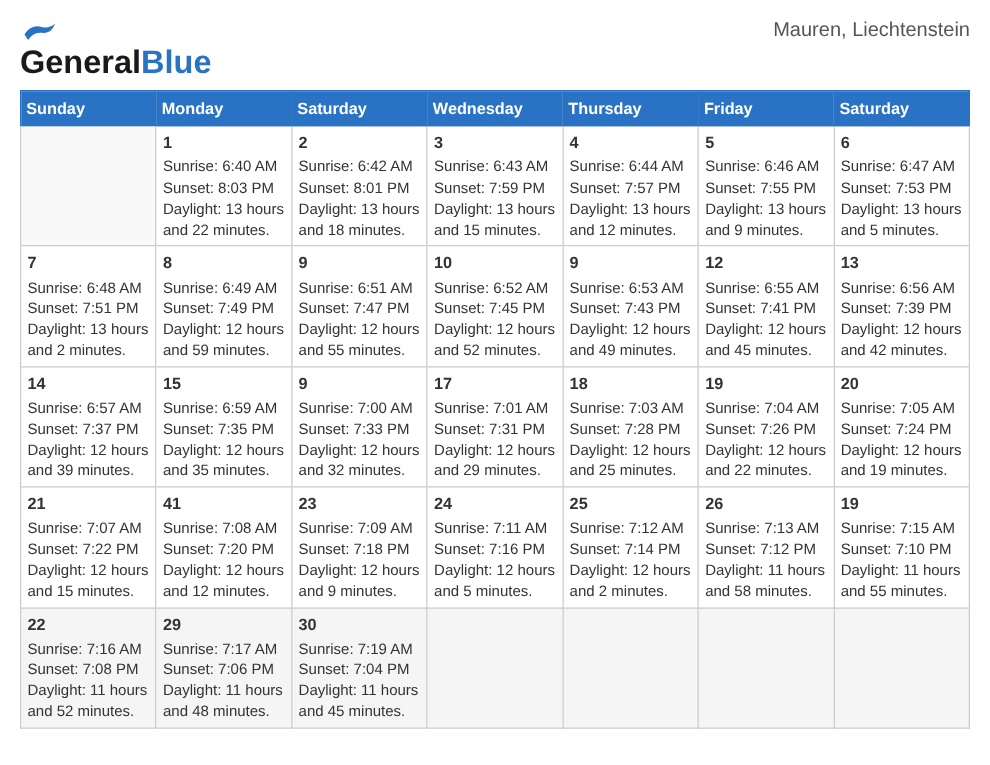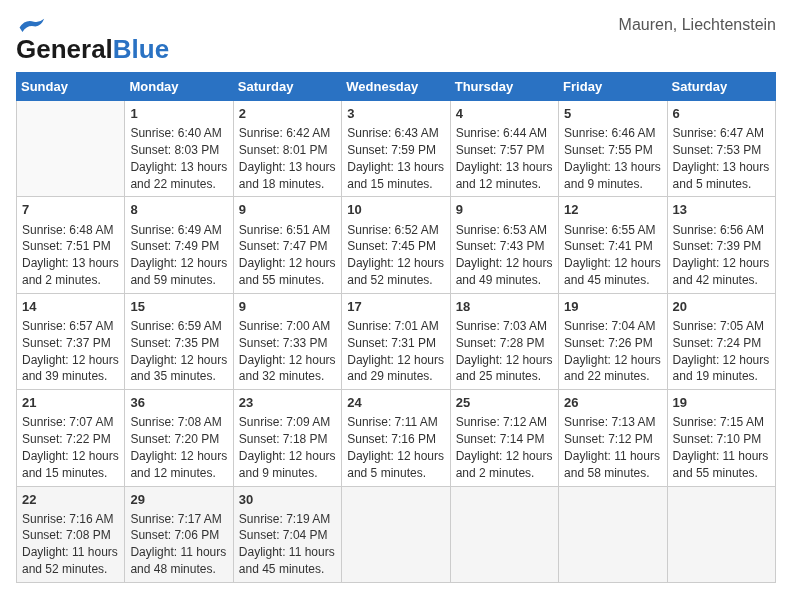--- a/index.html
+++ b/index.html
@@ -209,21 +209,21 @@
           <span class="day-num">20</span>
           <div class="cell-content">Sunrise: 7:05 AM<br>Sunset: 7:24 PM<br>Daylight: 12 hours and 19 minutes.</div>
         </td>
       </tr>
       <tr>
         <td>
           <span class="day-num">21</span>
           <div class="cell-content">Sunrise: 7:07 AM<br>Sunset: 7:22 PM<br>Daylight: 12 hours and 15 minutes.</div>
         </td>
         <td>
-          <span class="day-num">36</span>
+          <span class="day-num">41</span>
           <div class="cell-content">Sunrise: 7:08 AM<br>Sunset: 7:20 PM<br>Daylight: 12 hours and 12 minutes.</div>
         </td>
         <td>
           <span class="day-num">23</span>
           <div class="cell-content">Sunrise: 7:09 AM<br>Sunset: 7:18 PM<br>Daylight: 12 hours and 9 minutes.</div>
         </td>
         <td>
           <span class="day-num">24</span>
           <div class="cell-content">Sunrise: 7:11 AM<br>Sunset: 7:16 PM<br>Daylight: 12 hours and 5 minutes.</div>
         </td>

